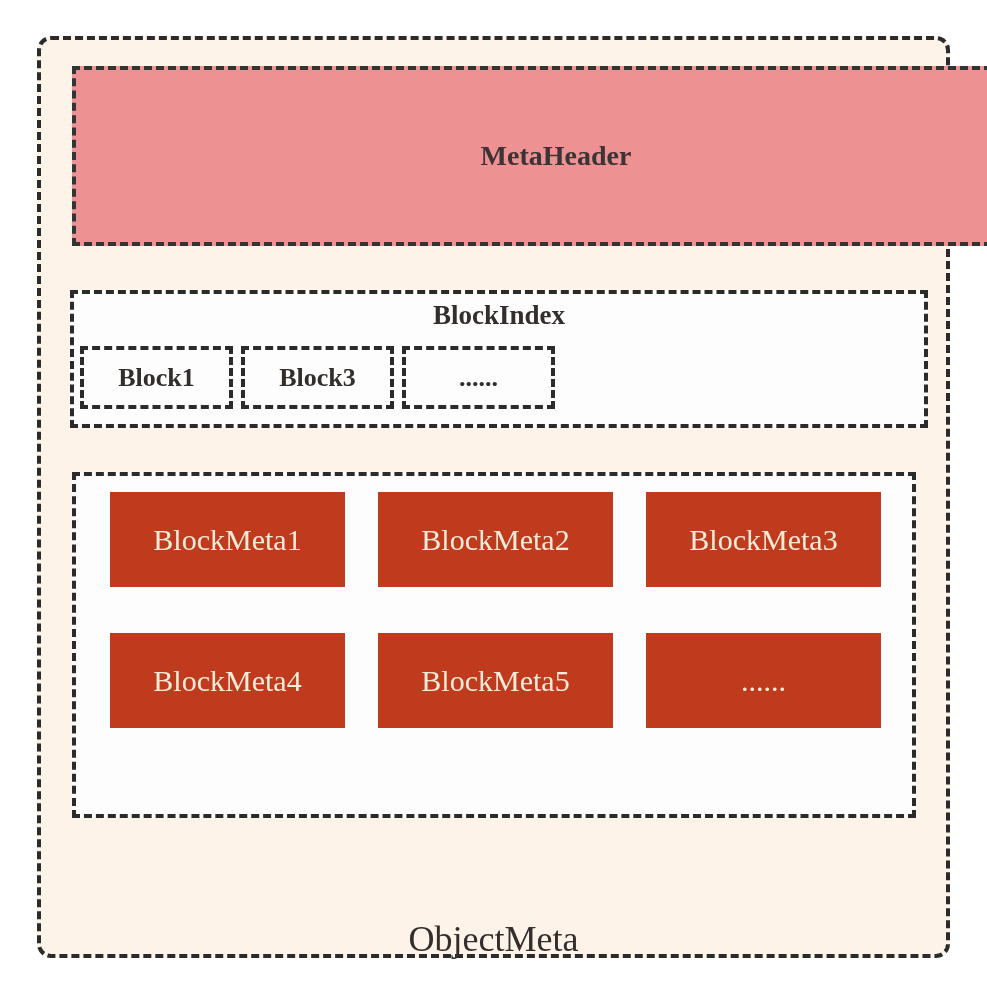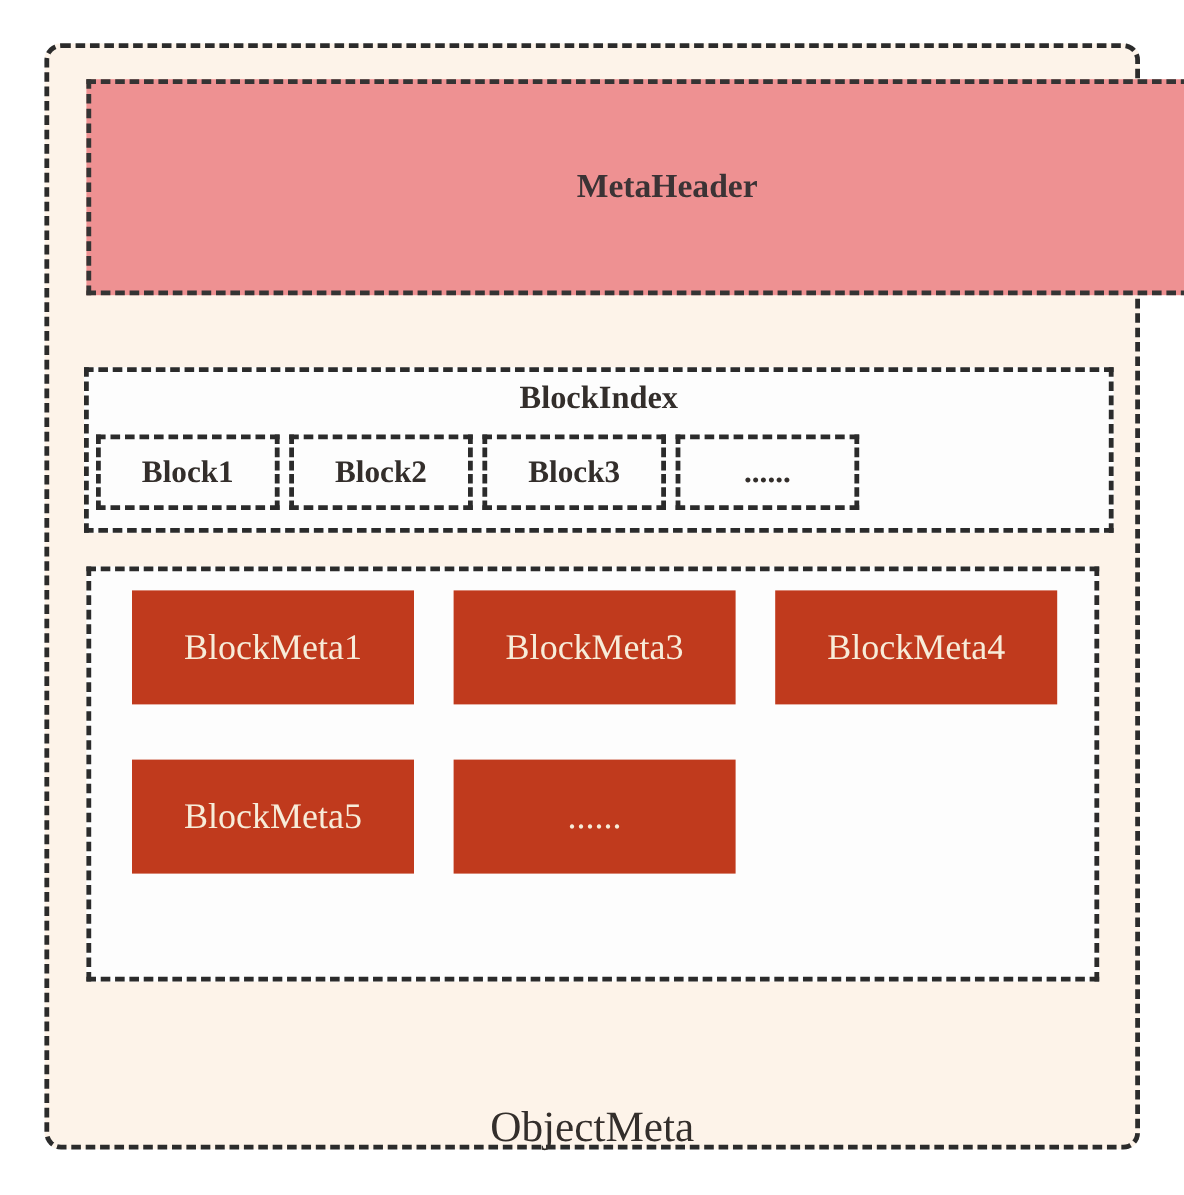--- a/index.html
+++ b/index.html
@@ -40,21 +40,21 @@
     justify-content: center;
   }
   .meta-header-label {
     font-weight: bold;
     font-size: 28px;
     color: #3b3335;
   }
   .block-index {
     position: absolute;
     left: 29px;
-    top: 266px;
+    top: 250px;
     width: 858px;
     height: 138px;
     box-sizing: border-box;
     background: #fdfdfd;
     border: 4px dashed #2b2b2b;
   }
   .block-index-title {
     text-align: center;
     font-weight: bold;
     font-size: 27px;
@@ -135,35 +135,35 @@
       <span class="meta-header-label">MetaHeader</span>
     </div>
 
     <div class="block-index">
       <div class="block-index-title">BlockIndex</div>
       <div class="block-row">
         <div class="block-cell">
           <span class="block-cell-label">Block1</span>
         </div>
         <div class="block-cell">
-          <span class="block-cell-label">Block2</span>
-        </div>
-        <div class="block-cell">
           <span class="block-cell-label">Block3</span>
         </div>
         <div class="block-cell">
           <span class="block-cell-label">......</span>
         </div>
       </div>
     </div>
 
     <div class="block-meta">
       <div class="meta-grid">
         <div class="meta-box">
           <span class="meta-box-label">BlockMeta1</span>
+        </div>
+        <div class="meta-box">
+          <span class="meta-box-label">BlockMeta2</span>
         </div>
         <div class="meta-box">
           <span class="meta-box-label">BlockMeta3</span>
         </div>
         <div class="meta-box">
           <span class="meta-box-label">BlockMeta4</span>
         </div>
         <div class="meta-box">
           <span class="meta-box-label">BlockMeta5</span>
         </div>

